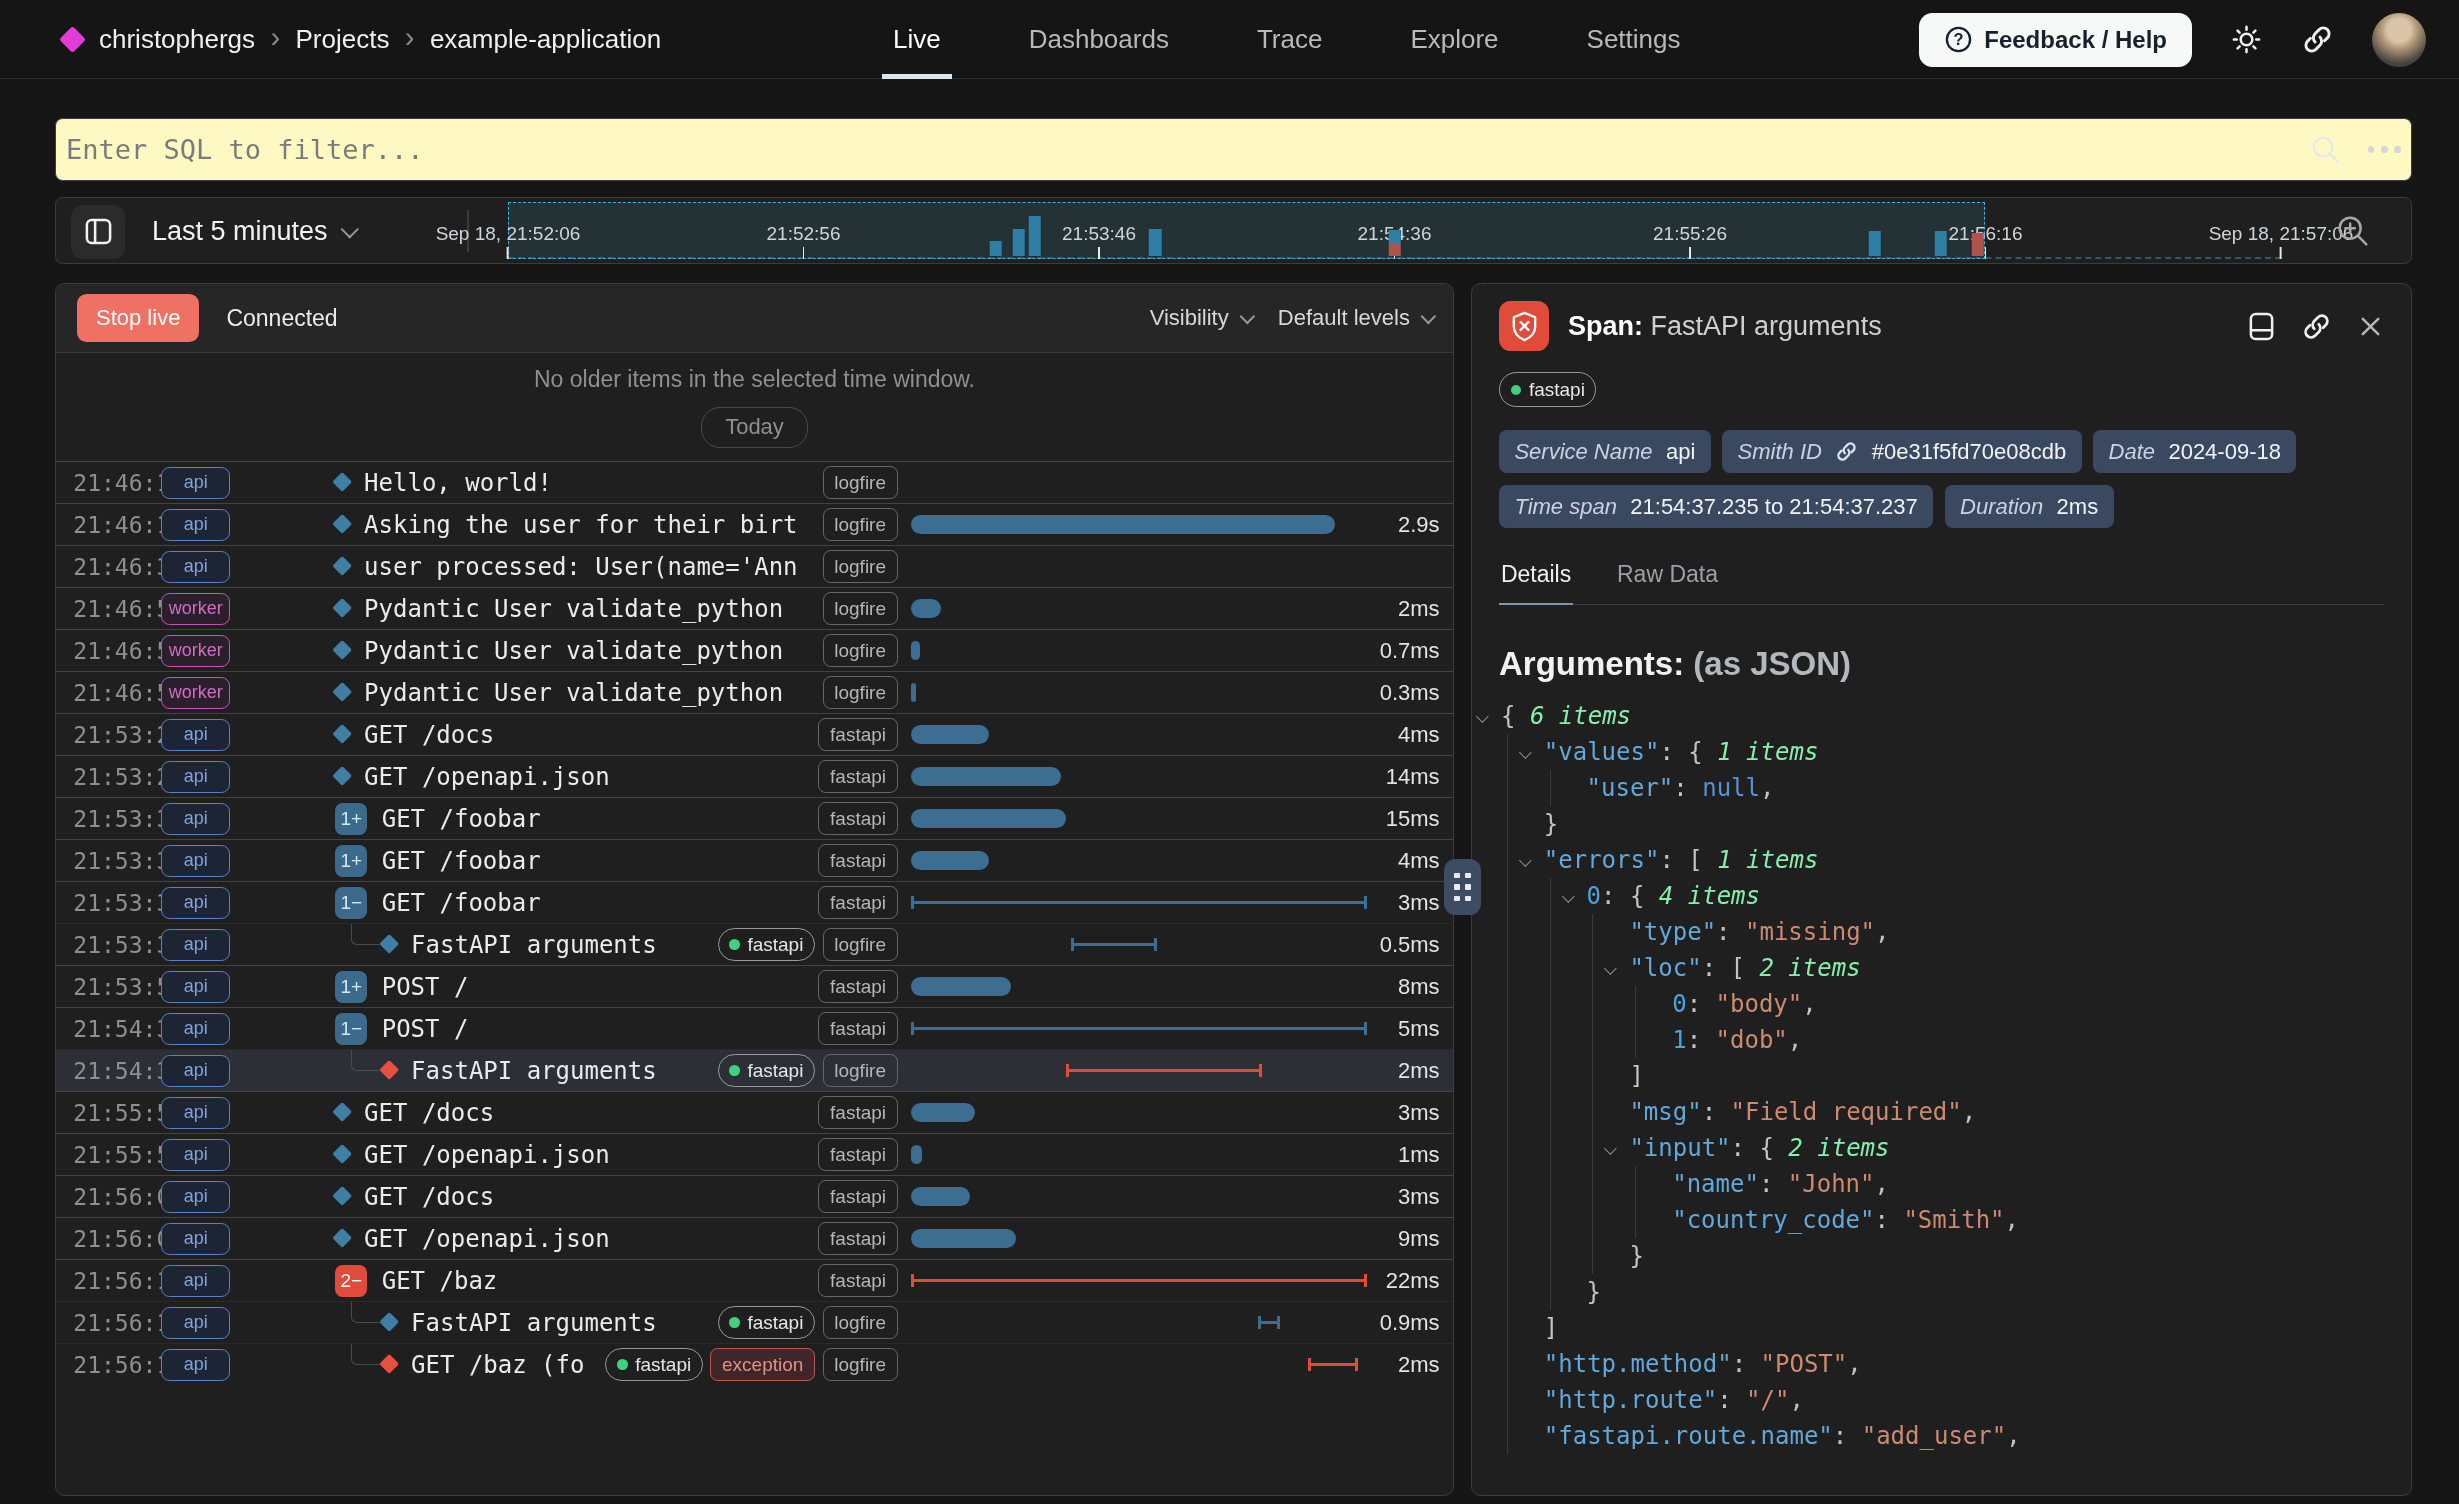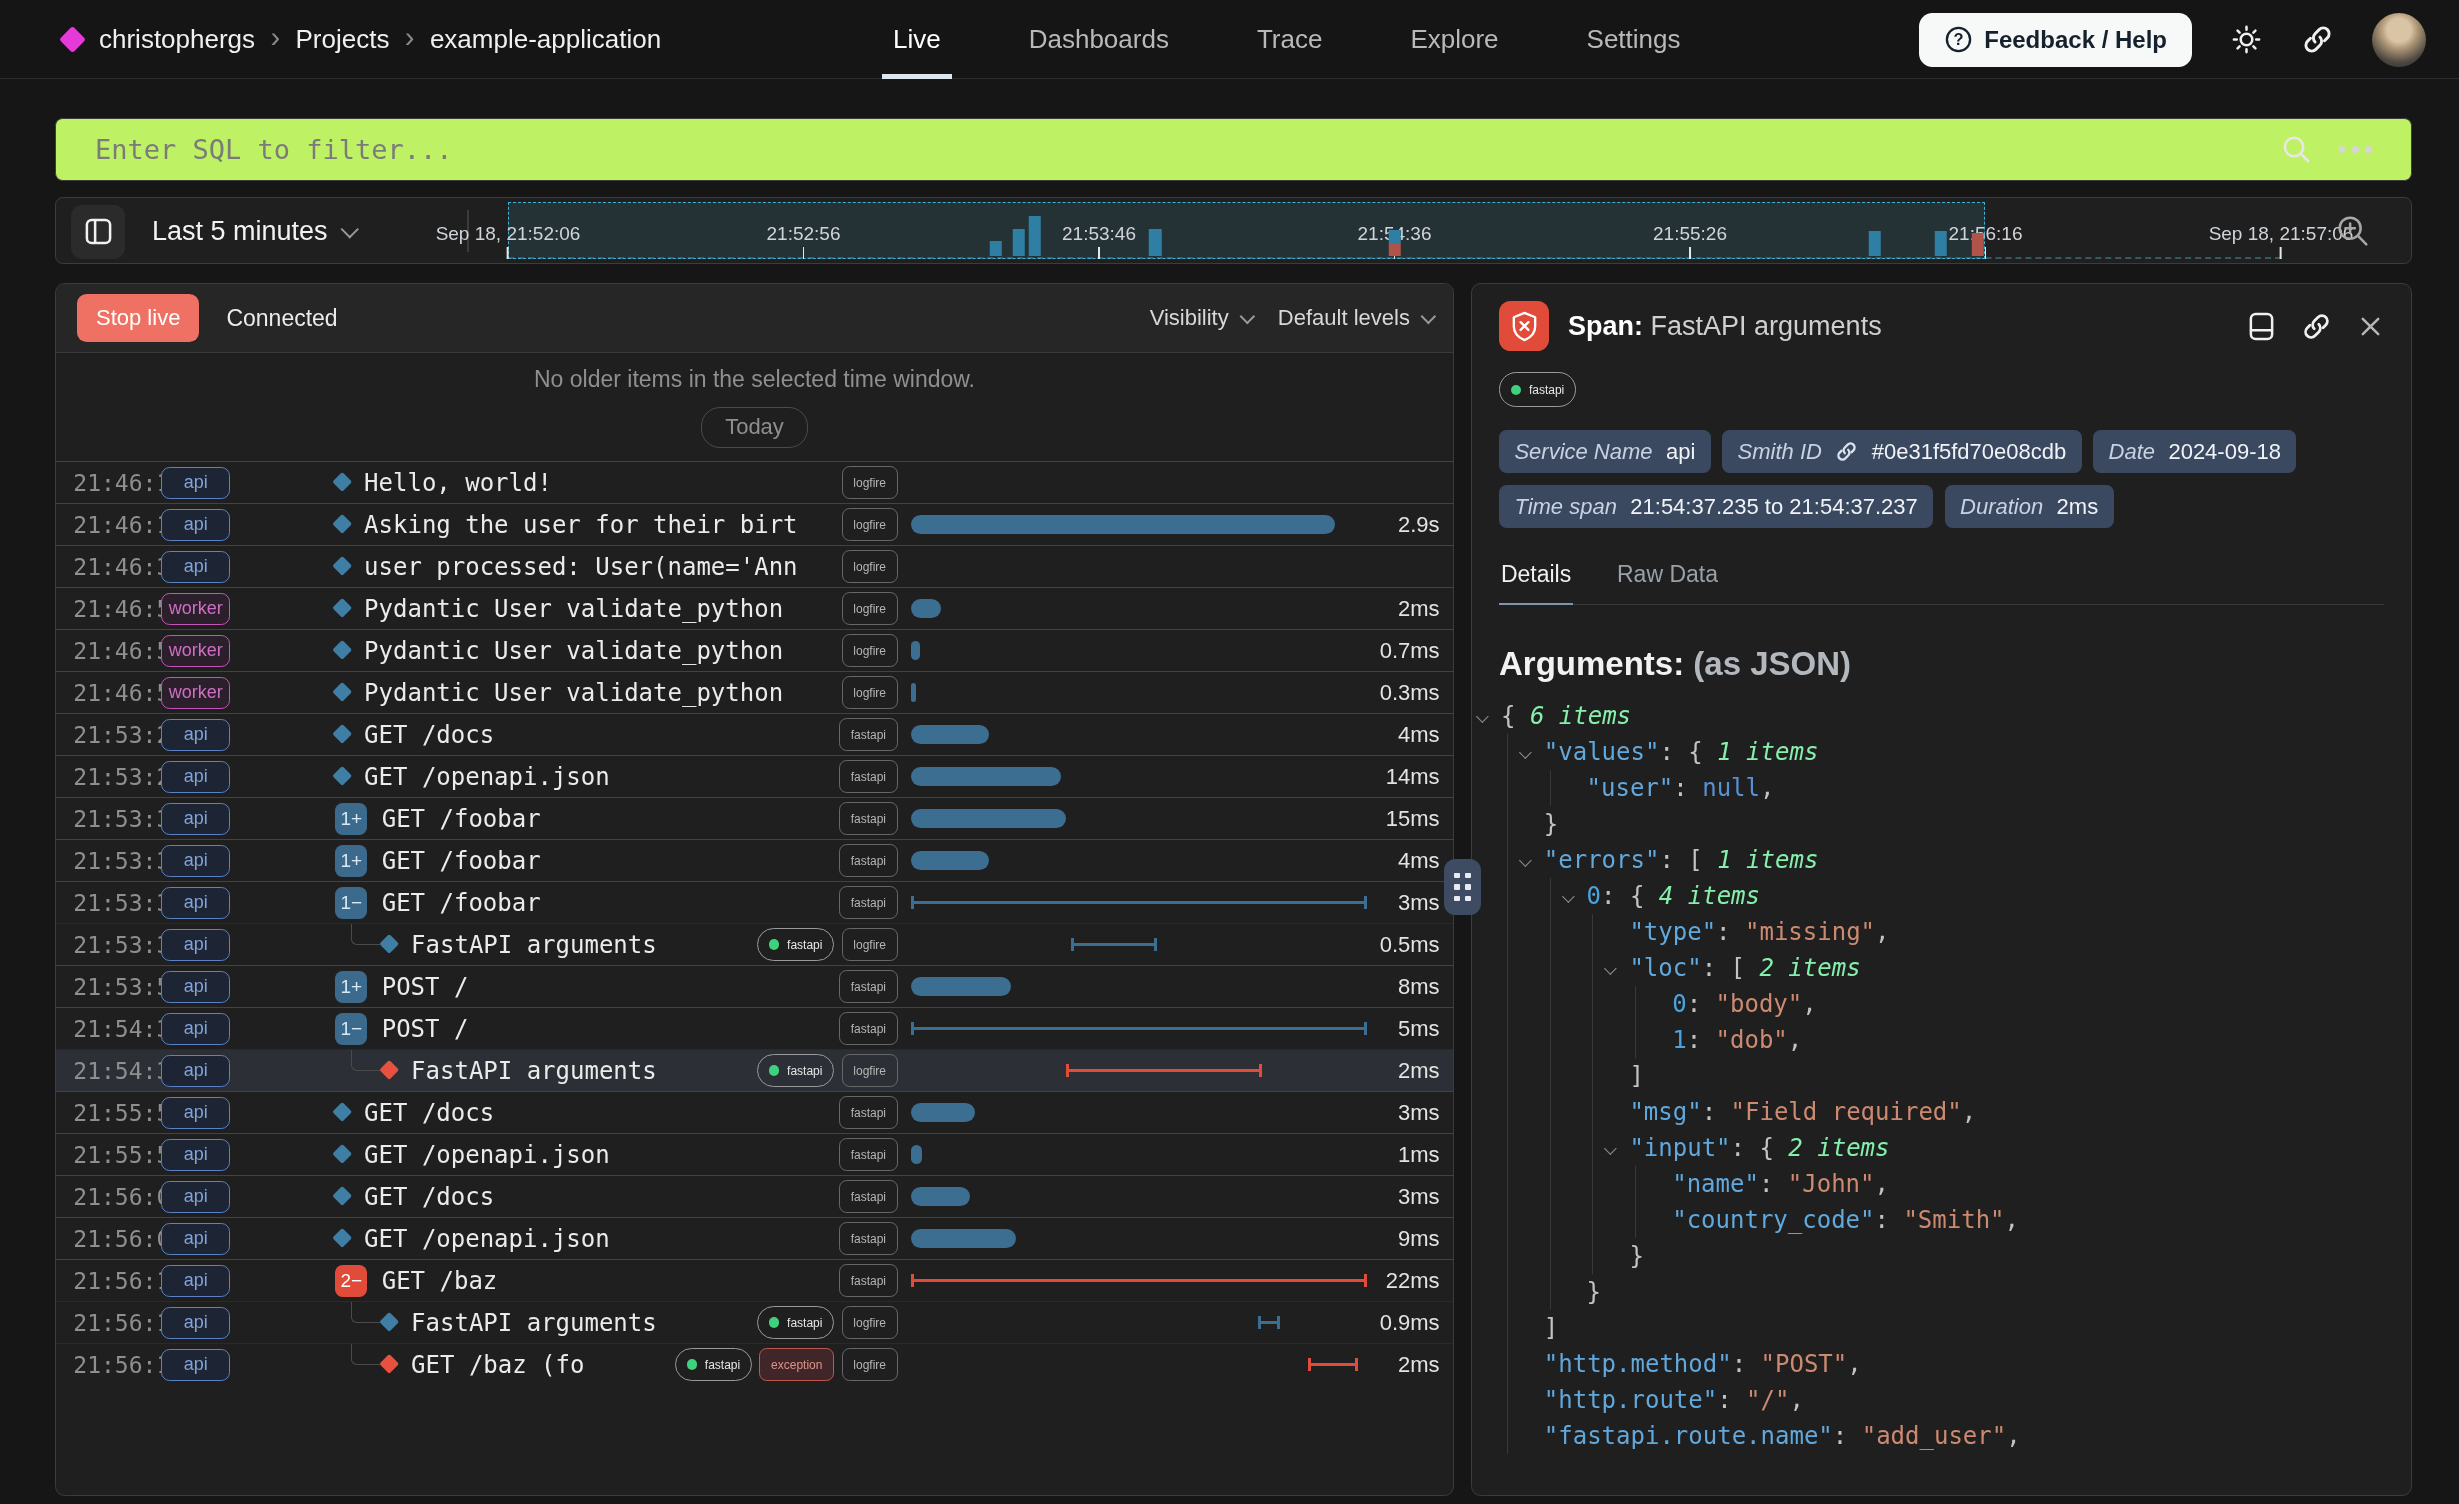--- a/index.html
+++ b/index.html
@@ -19,22 +19,22 @@
   .tab.active{color:#ffffff;}
   .tab.active::after{content:"";position:absolute;left:-11.5px;right:-11.5px;bottom:0;height:4.8px;background:#dce6ef;}
   .top-right{position:absolute;right:33px;top:0;height:79px;display:flex;align-items:center;gap:38px;}
   .feedback{background:#f7f8f8;color:#16212e;border-radius:13.4px;height:54px;display:flex;align-items:center;
     gap:11.5px;padding:0 25px;font-size:24px;font-weight:bold;}
   .avatar{width:54px;height:54px;border-radius:50%;
     background:radial-gradient(circle at 50% 32%,#d9c4a6 0 26%,#b09878 40%,#4a453f 72%,#30302e 100%);}
   .iconbtn{display:flex;align-items:center;justify-content:center;}
 
   
-  .sqlbar{position:absolute;left:55px;top:118px;width:2357px;height:63px;background:#bef264;
-    border:1px solid #3c3c3c;border-radius:7.7px;display:flex;align-items:center;padding:0 39px;}
+  .sqlbar{position:absolute;left:55px;top:118px;width:2357px;height:63px;background:#fef9c3;
+    border:1px solid #3c3c3c;border-radius:7.7px;display:flex;align-items:center;padding:0 10px;}
   .sql-ph{font-size:27px;color:#7b7b7b;flex:1;}
   .dots{display:flex;gap:6.7px;margin-left:25px;}
   .dots i{width:6.7px;height:6.7px;border-radius:50%;background:#d6d6d6;display:block;}
 
   
   .timebar{position:absolute;left:55px;top:197px;width:2357px;height:67px;background:#1f1f1f;
     border:1px solid #3c3c3c;border-radius:7.7px;}
   .tb-toggle{position:absolute;left:15.4px;top:6.7px;width:54px;height:54px;background:#2b2b2b;border-radius:11.5px;
     display:flex;align-items:center;justify-content:center;}
   .tb-range{position:absolute;left:96px;top:0;height:67px;display:flex;align-items:center;gap:13.4px;
@@ -89,21 +89,21 @@
   .cbadge{width:32px;height:32px;border-radius:7.7px;display:flex;align-items:center;justify-content:center;
     font-size:19px;flex:none;}
   .bg-b{background:#3c6a8c;color:#d6e8f5;} .bg-r{background:#e14b39;color:#fff;}
   .mark{margin-left:82px;}
   .trow.child .mark{margin-left:129px;}
   .tree{position:absolute;left:98px;bottom:20px;width:29px;border-left:1.9px solid #4a4a4a;
     border-bottom:1.9px solid #4a4a4a;border-bottom-left-radius:5.8px;}
   .tree.t1{height:25px;} .tree.t2{height:67px;}
   .msg{margin-left:14.4px;font-size:24px;color:#ebebeb;white-space:pre;overflow:hidden;}
   .c-scopes{display:flex;align-items:center;gap:7.7px;margin:0 13.4px 0 11.5px;flex:none;}
-  .spill{height:33px;display:flex;align-items:center;padding:0 10.6px;border-radius:7.7px;font-size:12px;
+  .spill{height:33px;display:flex;align-items:center;padding:0 10.6px;border-radius:7.7px;font-size:19px;
     border:1px solid #676767;color:#b5b5b5;background:transparent;}
   .spill.dot{border-radius:17.3px;border-color:#9a9a9a;color:#e6e6e6;gap:7.7px;}
   .spill.dot i{width:10.6px;height:10.6px;border-radius:50%;background:#3fd17e;display:block;}
   .spill.exc{background:#402629;border-color:#bc5a50;color:#dd9287;}
   .c-bar{width:456px;height:42px;position:relative;flex:none;}
   .pbar{position:absolute;top:11.5px;height:19px;border-radius:9.6px;}
   .beam{position:absolute;top:14.4px;height:13.4px;border-left:3.8px solid;border-right:3.8px solid;}
   .beam i{position:absolute;left:0;right:0;top:4.8px;height:3.8px;display:block;}
   .col-b{background:#3b6e91;} .col-r{background:#e14b39;}
   .beam.col-b{background:none;border-color:#3b6e91;} .beam.col-b i{background:#3b6e91;}

